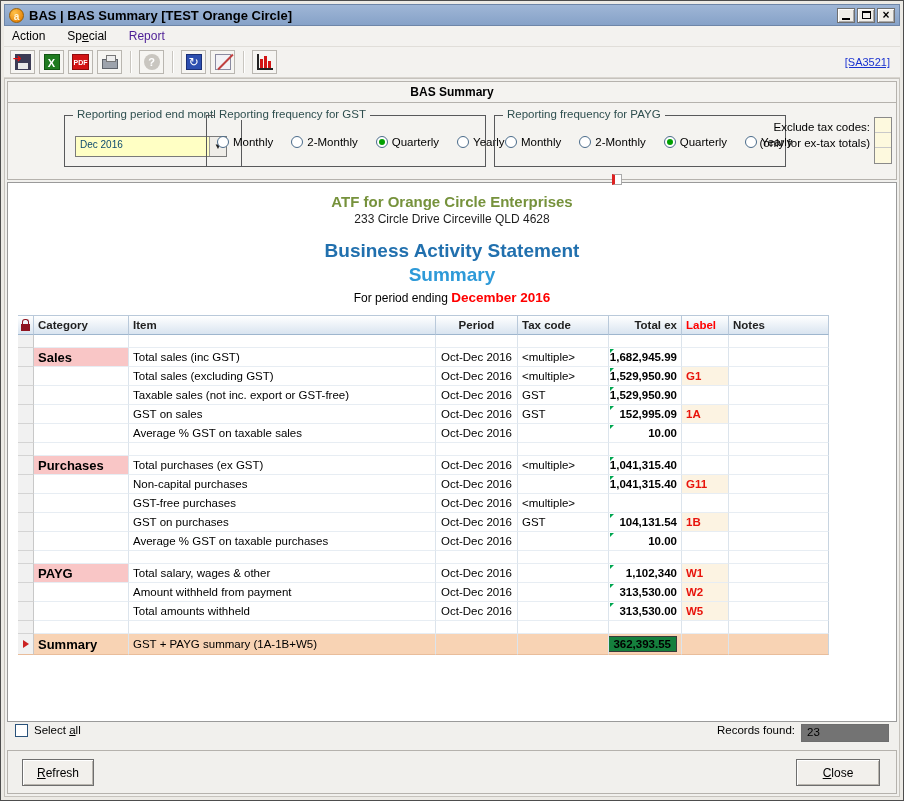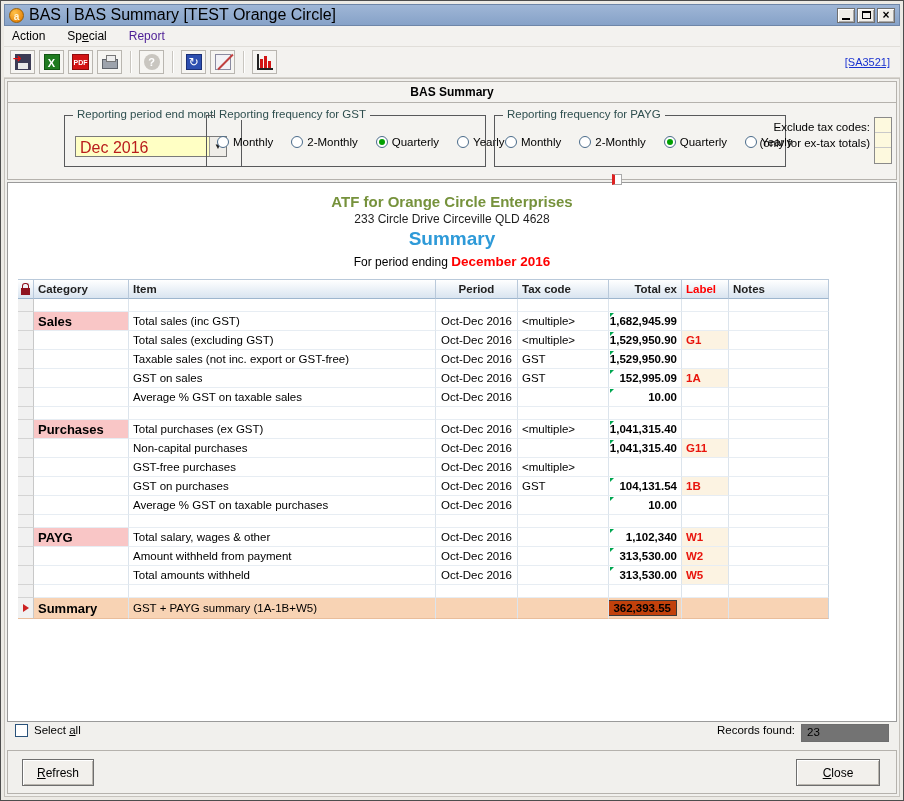--- a/index.html
+++ b/index.html
@@ -9,21 +9,21 @@
   .window { width:904px; height:801px; background:#ECEAE5; border:1px solid #4D4D4D;
             padding:3px; display:flex; flex-direction:column; }
 
   
   .titlebar { height:22px; background:linear-gradient(#9FB6D6,#86A2C8); display:flex;
               align-items:center; padding:0 4px; border:1px solid #6E86A8; }
   .app-icon { width:15px; height:15px; border-radius:50%;
               background:radial-gradient(circle at 35% 30%, #FFC24A, #E98A10 70%, #B96A08);
               color:#FFF4D6; font-weight:bold; font-size:10px; line-height:15px; text-align:center;
               margin-right:5px; border:1px solid #9A5E06; }
-  .title-text { font-weight:normal; color:#000; font-size:16px; flex:1; }
+  .title-text { font-weight:bold; color:#000; font-size:13px; flex:1; }
   .winbtns { display:flex; gap:2px; }
   .winbtn { width:18px; height:15px; background:#F0EEE9; border:1px solid #6F6F6F;
             box-shadow:inset 1px 1px 0 #FFF, inset -1px -1px 0 #AAA;
             display:flex; align-items:center; justify-content:center; }
   .glyph-min { width:8px; height:2px; background:#000; margin-top:7px; }
   .glyph-max { width:9px; height:8px; border:1px solid #000; border-top:2px solid #000; }
   .glyph-close { font-size:12px; font-weight:bold; line-height:10px; }
 
   
   .menubar { height:21px; background:#F3F2EF; display:flex; align-items:center; padding-left:8px; gap:22px;
@@ -71,21 +71,21 @@
 
   .groupbox { position:absolute; border:1px solid #58595B; }
   .groupbox .legend { position:absolute; top:-8px; left:8px; background:#F4F3F0; padding:0 4px;
                       font-size:11.5px; color:#2F4F4F; }
   .gb-period { left:12px; top:12px; width:178px; height:52px;margin-left:44px; }
   .gb-gst    { left:198px; top:12px; width:280px; height:52px; }
   .gb-payg   { left:486px; top:12px; width:292px; height:52px; }
 
   .combo { position:absolute; left:10px; top:20px; width:152px; height:21px; border:1px solid #7A7A7A;
            background:#FFFFC4; display:flex; }
-  .combo .val { flex:1; padding:2px 4px; font-size:16px; color:#b91c1c; }
+  .combo .val { flex:1; padding:2px 4px; font-size:10px; color:#0c4a6e; }
   .combo .drop { width:17px; background:#EFEDE8; border-left:1px solid #9A9A9A; text-align:center;
                  font-size:8px; line-height:19px; color:#222; }
 
   .radio-row { position:absolute; left:10px; top:20px; right:6px; display:flex; gap:18px; align-items:center; }
   .radio-opt { display:flex; align-items:center; gap:4px; font-size:11.5px; white-space:nowrap; }
   .rdot { width:12px; height:12px; border-radius:50%; border:1px solid #4A6B8A; background:#FFF; position:relative; }
   .rdot.sel:before { content:''; position:absolute; left:2px; top:2px; width:6px; height:6px; border-radius:50%; background:#00A000; }
 
   .exclude-text { position:absolute; right:26px; top:16px; text-align:right; font-size:11.5px; color:#000; line-height:16px; }
   .exclude-list { position:absolute; right:4px; top:14px; width:18px; border:1px solid #8A8A8A; background:#FFF; }
@@ -127,21 +127,21 @@
   .trow.data .tcell { height:19px; }
   .trow.spacer .tcell { height:13px; }
   .trow.summary .tcell { height:21px; background:#F8D3B4; border-bottom:1px solid #E9BD9B; }
   .trow.summary .c-gut { background:#F1F1F1; }
 
   .cat-section { background:#F9C6C6; font-weight:bold; font-size:13px; }
   .sum-name { font-weight:bold; font-size:13px; }
   .label-filled { background:#FCF3E2; }
   .tri:before { content:''; position:absolute; left:1px; top:1px; width:0; height:0;
                 border-top:4px solid #00A650; border-right:4px solid transparent; }
-  .sum-box { border:1px solid #3A3A3A; background:#c2410c; padding:1px 5px; font-weight:bold; }
+  .sum-box { border:1px solid #3A3A3A; background:#15803d; padding:1px 5px; font-weight:bold; }
   .row-marker { width:0; height:0; border-left:6px solid #CC2222; border-top:4px solid transparent;
                 border-bottom:4px solid transparent; }
   .lock { width:9px; height:7px; background:#8F1420; position:relative; margin-top:5px; }
   .lock:before { content:''; position:absolute; left:1px; top:-5px; width:5px; height:5px;
                  border:1.5px solid #8F1420; border-bottom:none; border-radius:3px 3px 0 0; }
 
   
   .foot-row { height:26px; display:flex; align-items:flex-start; padding:0 10px; }
   .chk { width:13px; height:13px; border:1px solid #29527A; background:#FFF; margin-right:6px; }
   .select-all-lbl { font-size:11.5px; }
@@ -285,20 +285,21 @@
           <div class="exclude-cell"></div>
         </div>
         <div class="drag-handle"></div>
       </div>
     </div>
 
     <div class="report">
       <div class="rep-head">
         <div class="company">ATF for Orange Circle Enterprises</div>
         <div class="address">233 Circle Drive  Circeville QLD 4628</div>
+        <div class="bas-title">Business Activity Statement</div>
         <div class="bas-sub">Summary</div>
         <div class="period-line"><span>For period ending </span><b>December 2016</b></div>
       </div>
       <div class="grid" id="grid">
           <div class="trow thead">
             <div class="tcell c-gut">
               <span class="lock"></span>
             </div>
             <div class="tcell c-cat">Category</div>
             <div class="tcell c-item">Item</div>

